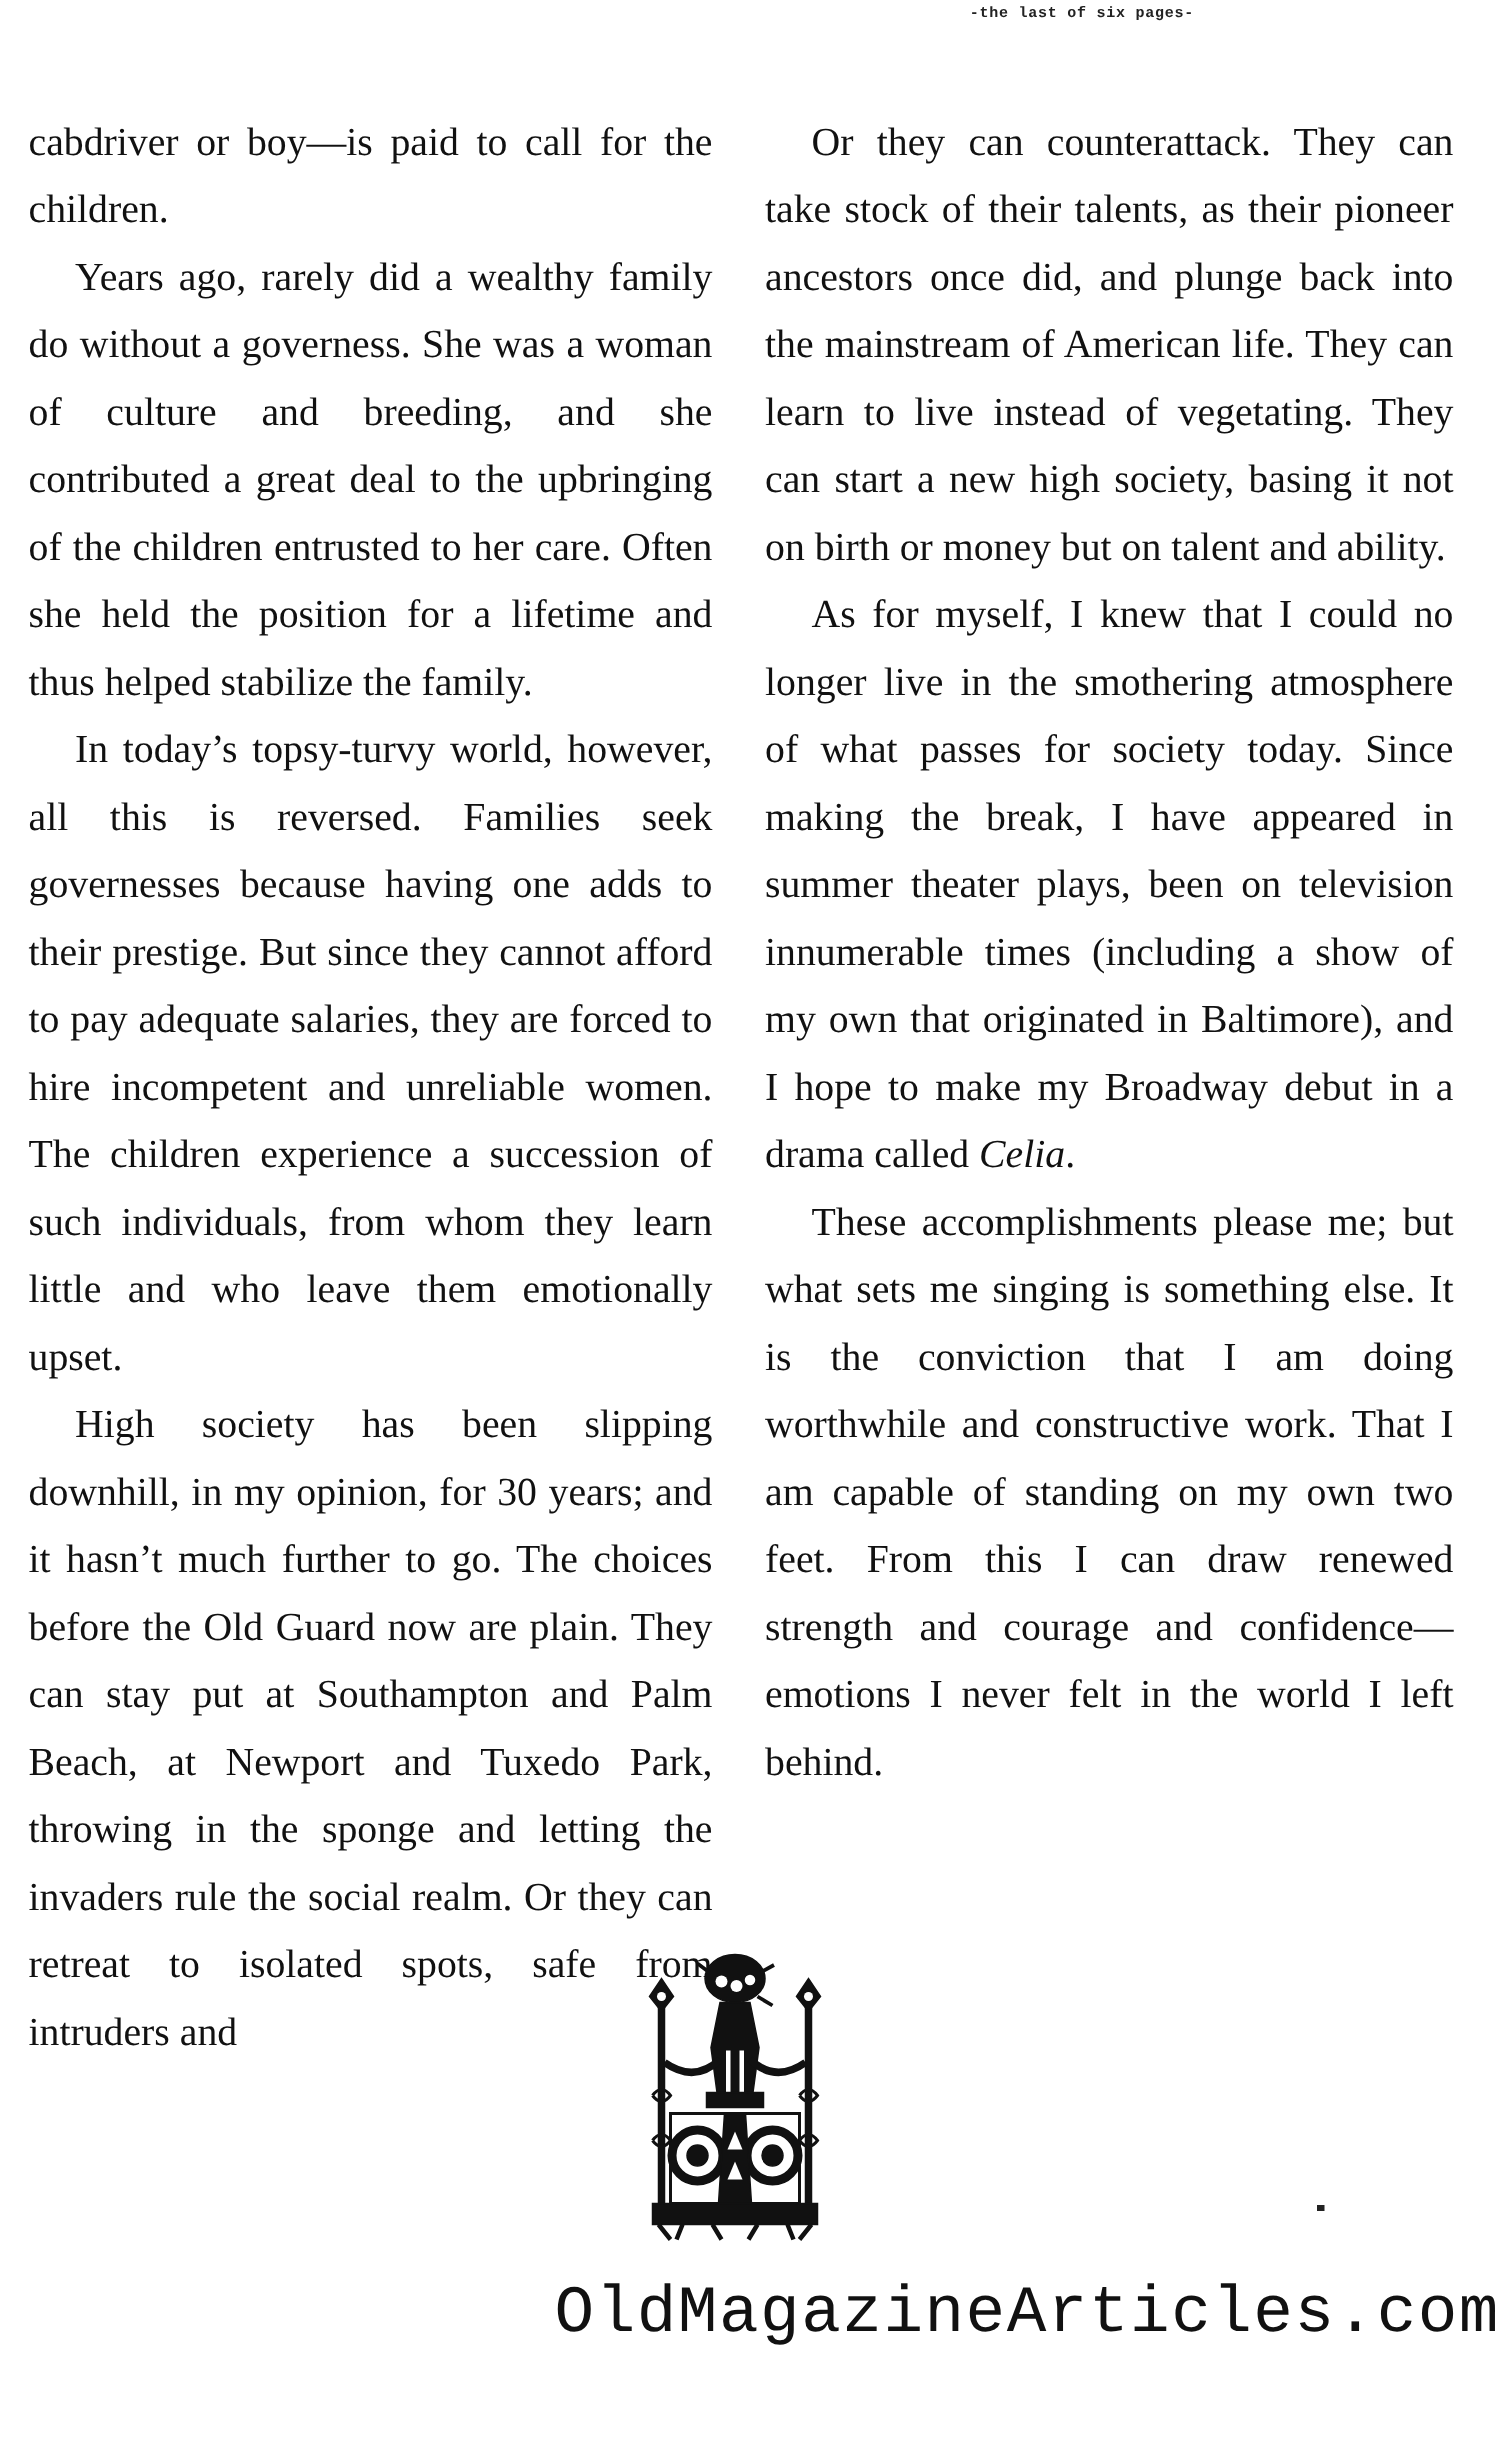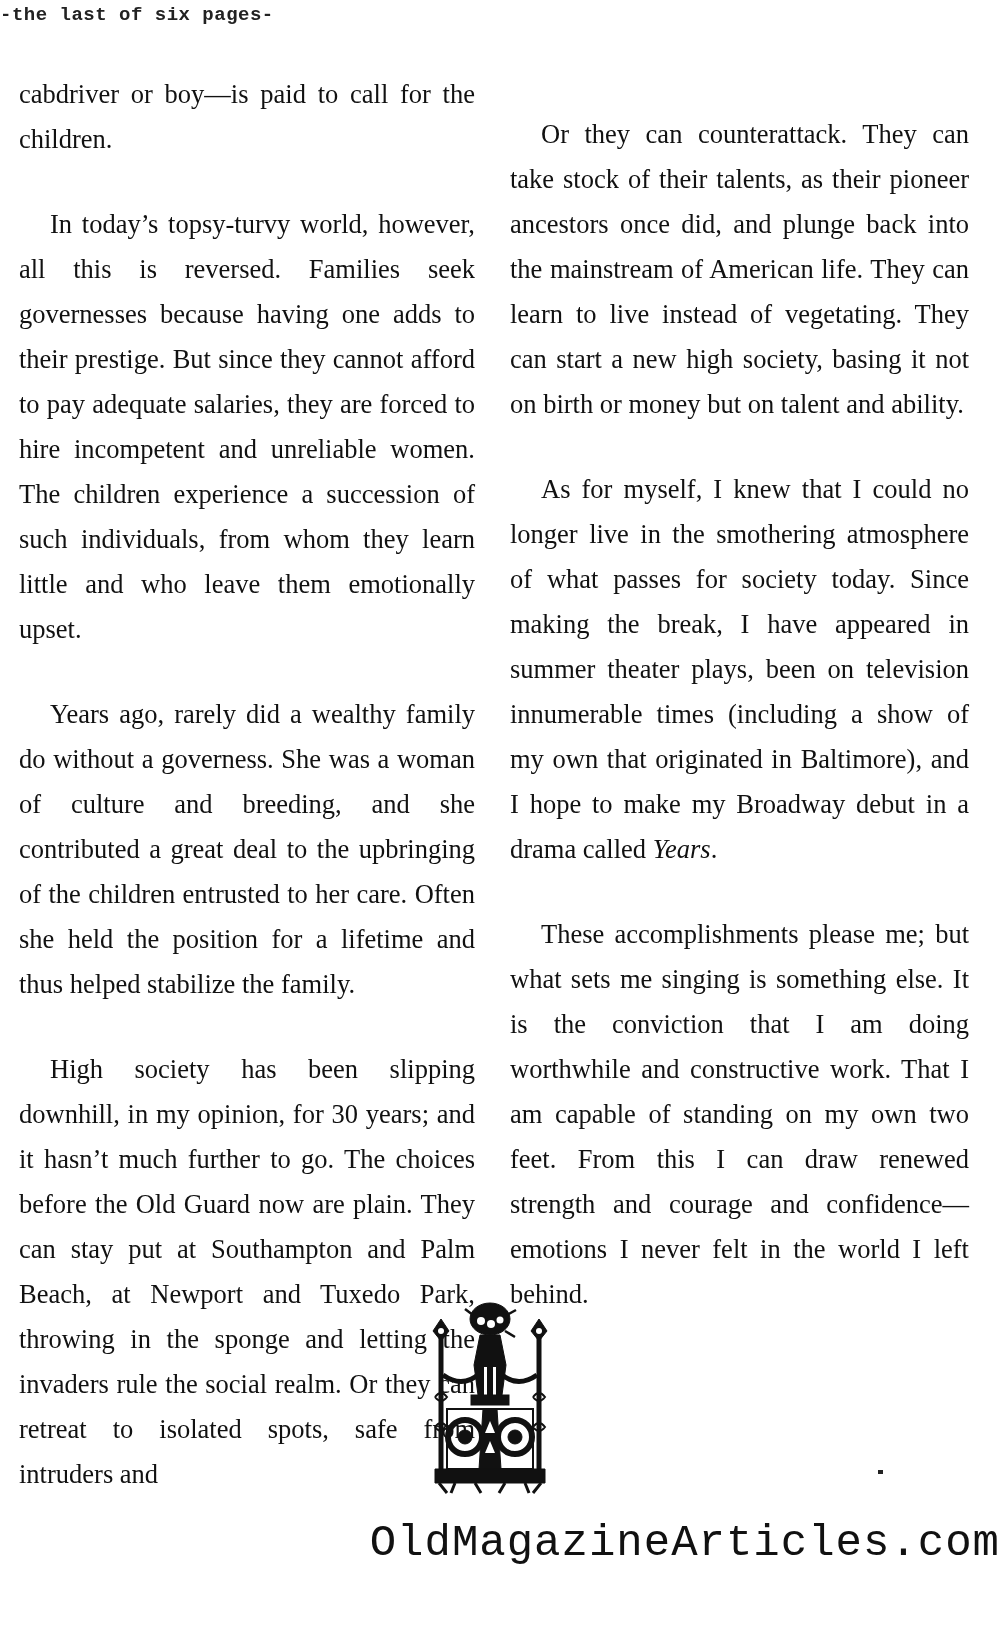--- a/index.html
+++ b/index.html
@@ -1,62 +1,62 @@
 <!DOCTYPE html>
 <html><head>
 <meta charset="utf-8">
 <style>
   html, body { margin: 0; padding: 0; background: #ffffff; }
   body {
     width: 1000px; height: 1632px; position: relative; overflow: hidden;
     color: #111111;
   }
   .header {
-    position: absolute; top: 4px; left: 0; width: 796px; text-align: left;
+    position: absolute; top: 4px; left: 0; width: 796px; text-align: right;
     font-family: "Liberation Mono", "DejaVu Sans Mono", monospace;
-    font-size: 19px; font-weight: bold; letter-spacing: 0.5px; color: #222;
+    font-size: 10px; font-weight: bold; letter-spacing: 0.5px; color: #222;
   }
   .col {
     position: absolute; top: 72px;
     font-family: Liberation Serif, serif;
     font-size: 26.5px; line-height: 45px; text-align: justify;
     hyphens: manual;
   }
   .col.left { left: 19px; width: 456px; }
   .col.right { left: 510px; width: 459px; }
   .col p { margin: 0; text-indent: 0; }
-  .col p.indent { text-indent: 31px; margin-top: 40px; }
+  .col p.indent { text-indent: 31px; }
   .col p em { font-style: italic; }
   .ornament {
     position: absolute; left: 425px; top: 1297px; width: 130px; height: 200px;
   }
   .stray-dot {
     position: absolute; left: 878px; top: 1470px; width: 5px; height: 4px; background: #222;
   }
   .watermark {
     position: absolute; top: 1518px; left: 0; width: 1000px; text-align: right;
     font-family: "Liberation Mono", "DejaVu Sans Mono", monospace;
     font-size: 44px; font-weight: normal; letter-spacing: 1px; color: #111;
   }
 </style>
 </head>
 <body>
 
 <div class="header">-the last of six pages-</div>
 
 <div class="col left">
   <p>cabdriver or boy—is paid to call for the children.</p>
+  <p class="indent">Years ago, rarely did a wealthy family do without a governess. She was a woman of culture and breed­ing, and she contributed a great deal to the upbringing of the children en­trusted to her care. Often she held the position for a lifetime and thus helped stabilize the family.</p>
   <p class="indent">In today’s topsy-turvy world, how­ever, all this is reversed. Families seek governesses because having one adds to their prestige. But since they cannot afford to pay adequate sal­aries, they are forced to hire incom­petent and unreliable women. The children experience a succession of such individuals, from whom they learn little and who leave them emo­tionally upset.</p>
-  <p class="indent">Years ago, rarely did a wealthy family do without a governess. She was a woman of culture and breed­ing, and she contributed a great deal to the upbringing of the children en­trusted to her care. Often she held the position for a lifetime and thus helped stabilize the family.</p>
   <p class="indent">High society has been slipping downhill, in my opinion, for 30 years; and it hasn’t much further to go. The choices before the Old Guard now are plain. They can stay put at Southampton and Palm Beach, at Newport and Tuxedo Park, throwing in the sponge and letting the invaders rule the social realm. Or they can retreat to iso­lated spots, safe from intruders and</p>
 </div>
 
 <div class="col right">
   <p class="indent">Or they can counterattack. They can take stock of their talents, as their pioneer ancestors once did, and plunge back into the mainstream of American life. They can learn to live instead of vegetating. They can start a new high society, basing it not on birth or money but on talent and ability.</p>
-  <p class="indent"><span>As for myself, I knew that I could no longer live in the smothering at­mosphere of what passes for society today. Since making the break, I have appeared in summer theater plays, been on television innumer­able times (including a show of my own that originated in Baltimore), and I hope to make my Broadway debut in a drama called</span> <em>Years</em><span>.</span></p>
+  <p class="indent"><span>As for myself, I knew that I could no longer live in the smothering at­mosphere of what passes for society today. Since making the break, I have appeared in summer theater plays, been on television innumer­able times (including a show of my own that originated in Baltimore), and I hope to make my Broadway debut in a drama called</span> <em>Celia</em><span>.</span></p>
   <p class="indent">These accomplishments please me; but what sets me singing is something else. It is the conviction that I am doing worthwhile and constructive work. That I am cap­able of standing on my own two feet. From this I can draw renewed strength and courage and confi­dence—emotions I never felt in the world I left behind.</p>
 </div>
 
 <div class="ornament">
   <svg width="130" height="200" viewBox="0 0 130 200" xmlns="http://www.w3.org/2000/svg">
     <g fill="#111" stroke="#111">
 
       <ellipse cx="65" cy="22" rx="20" ry="16"></ellipse>
       <circle cx="56" cy="24" r="4" fill="#fff" stroke="none"></circle>
       <circle cx="66" cy="27" r="4" fill="#fff" stroke="none"></circle>

